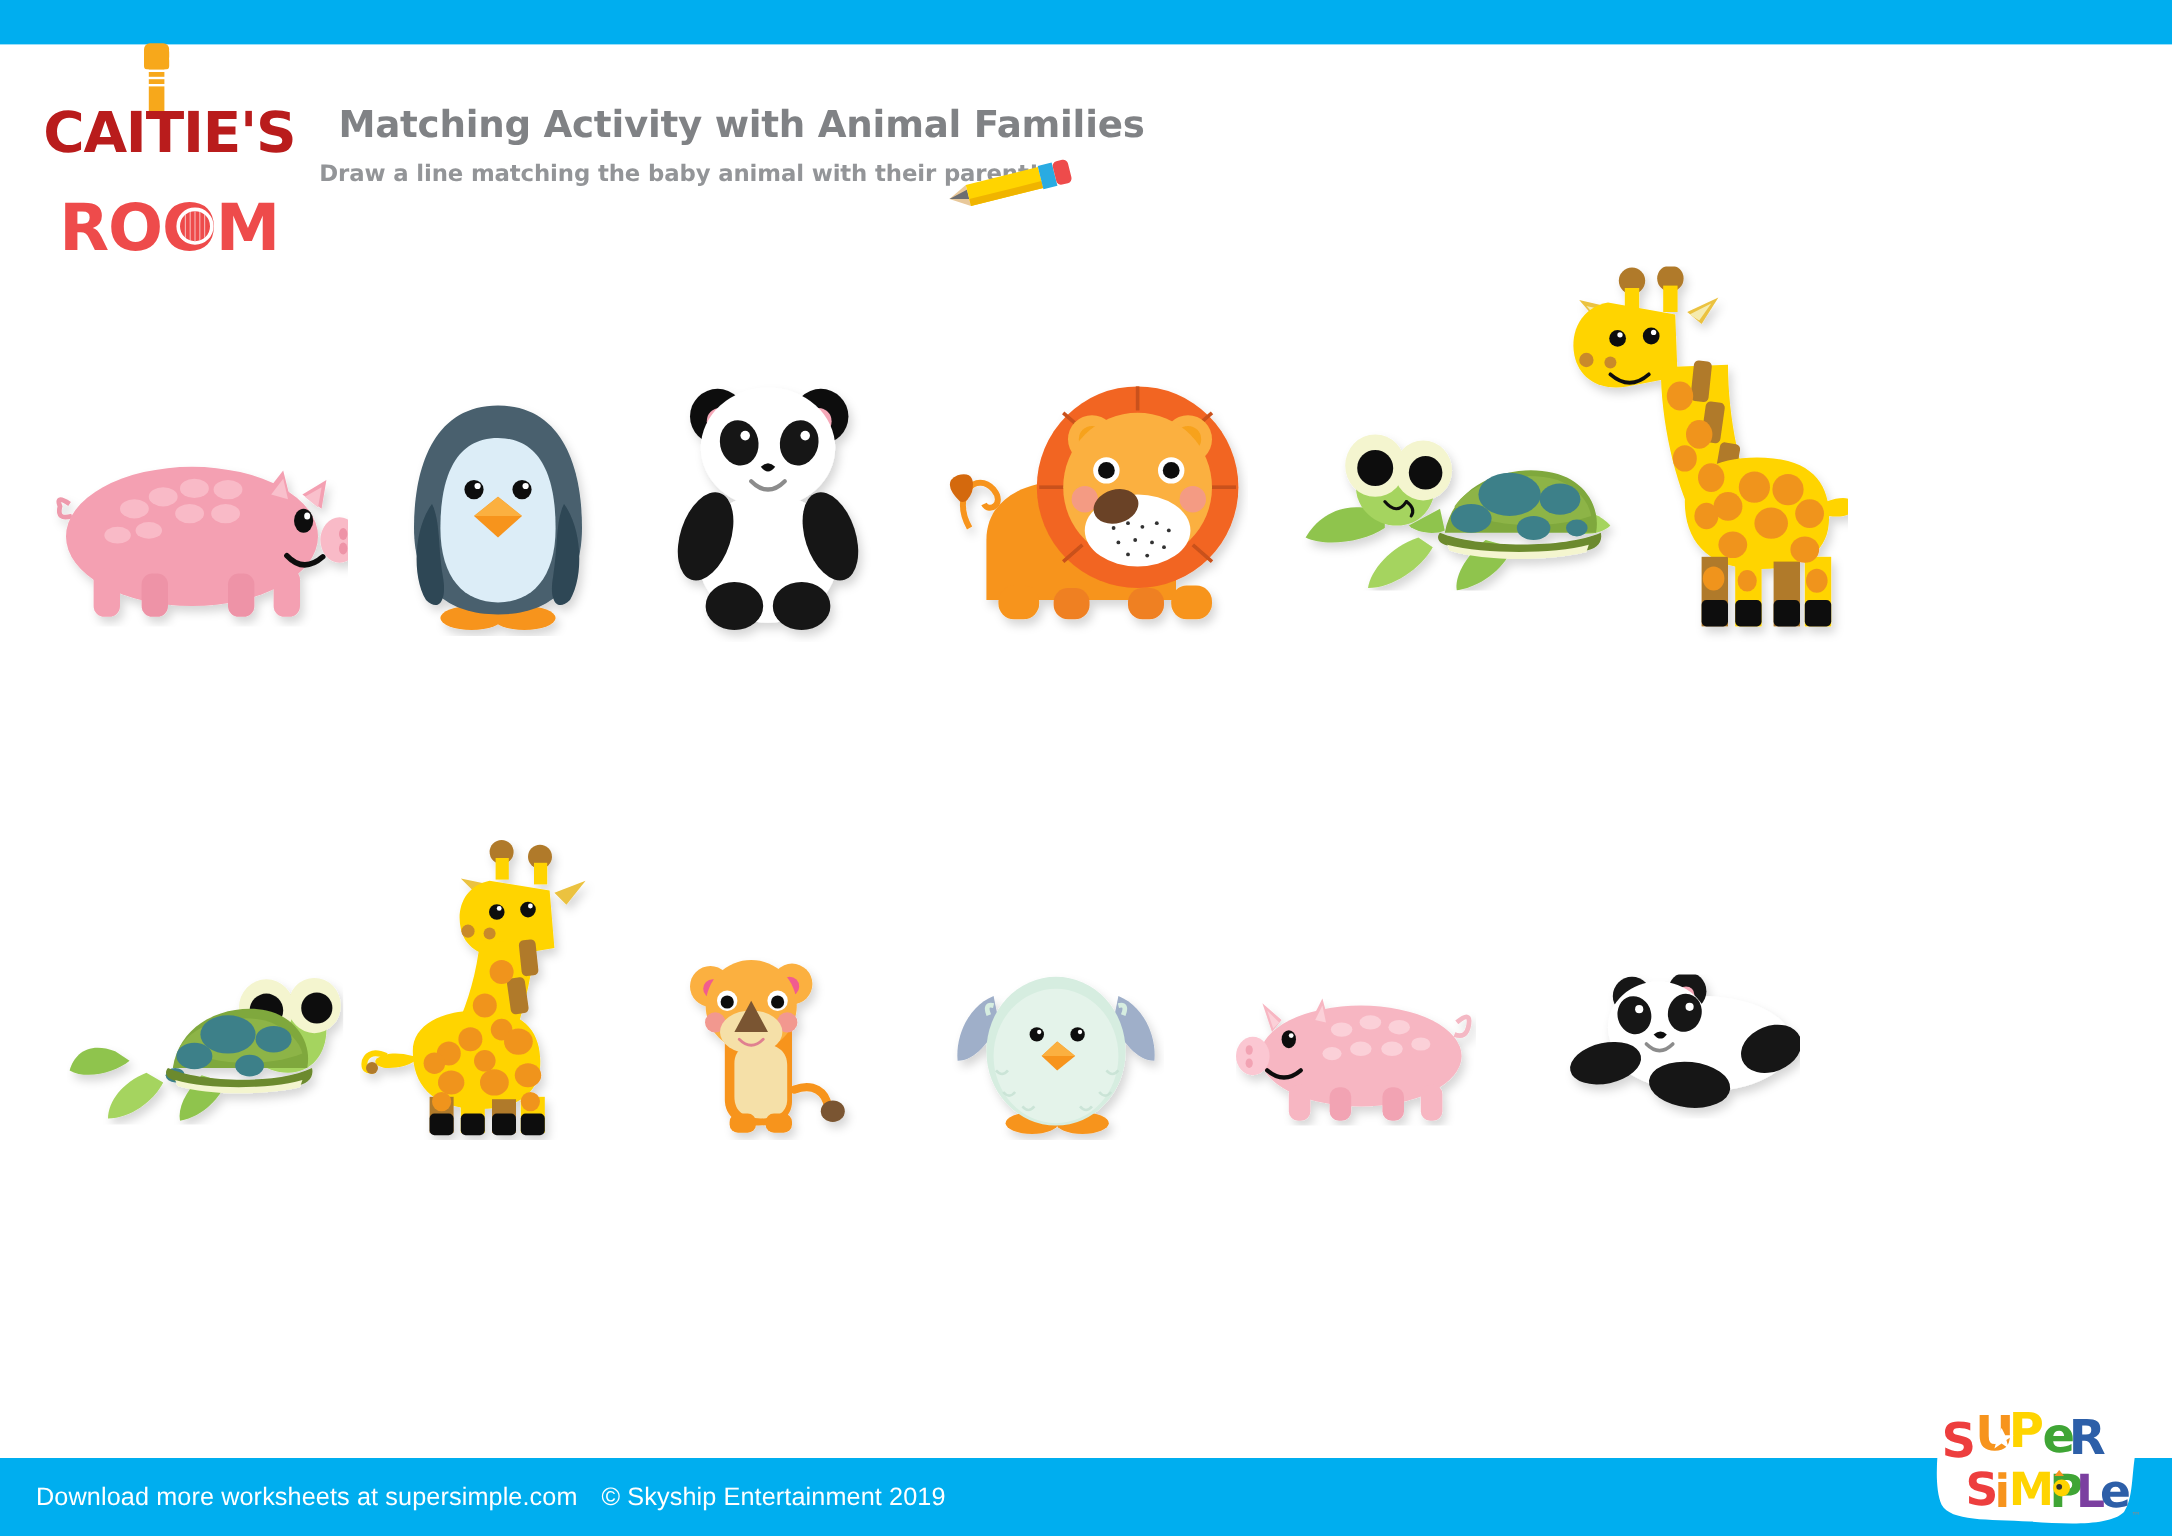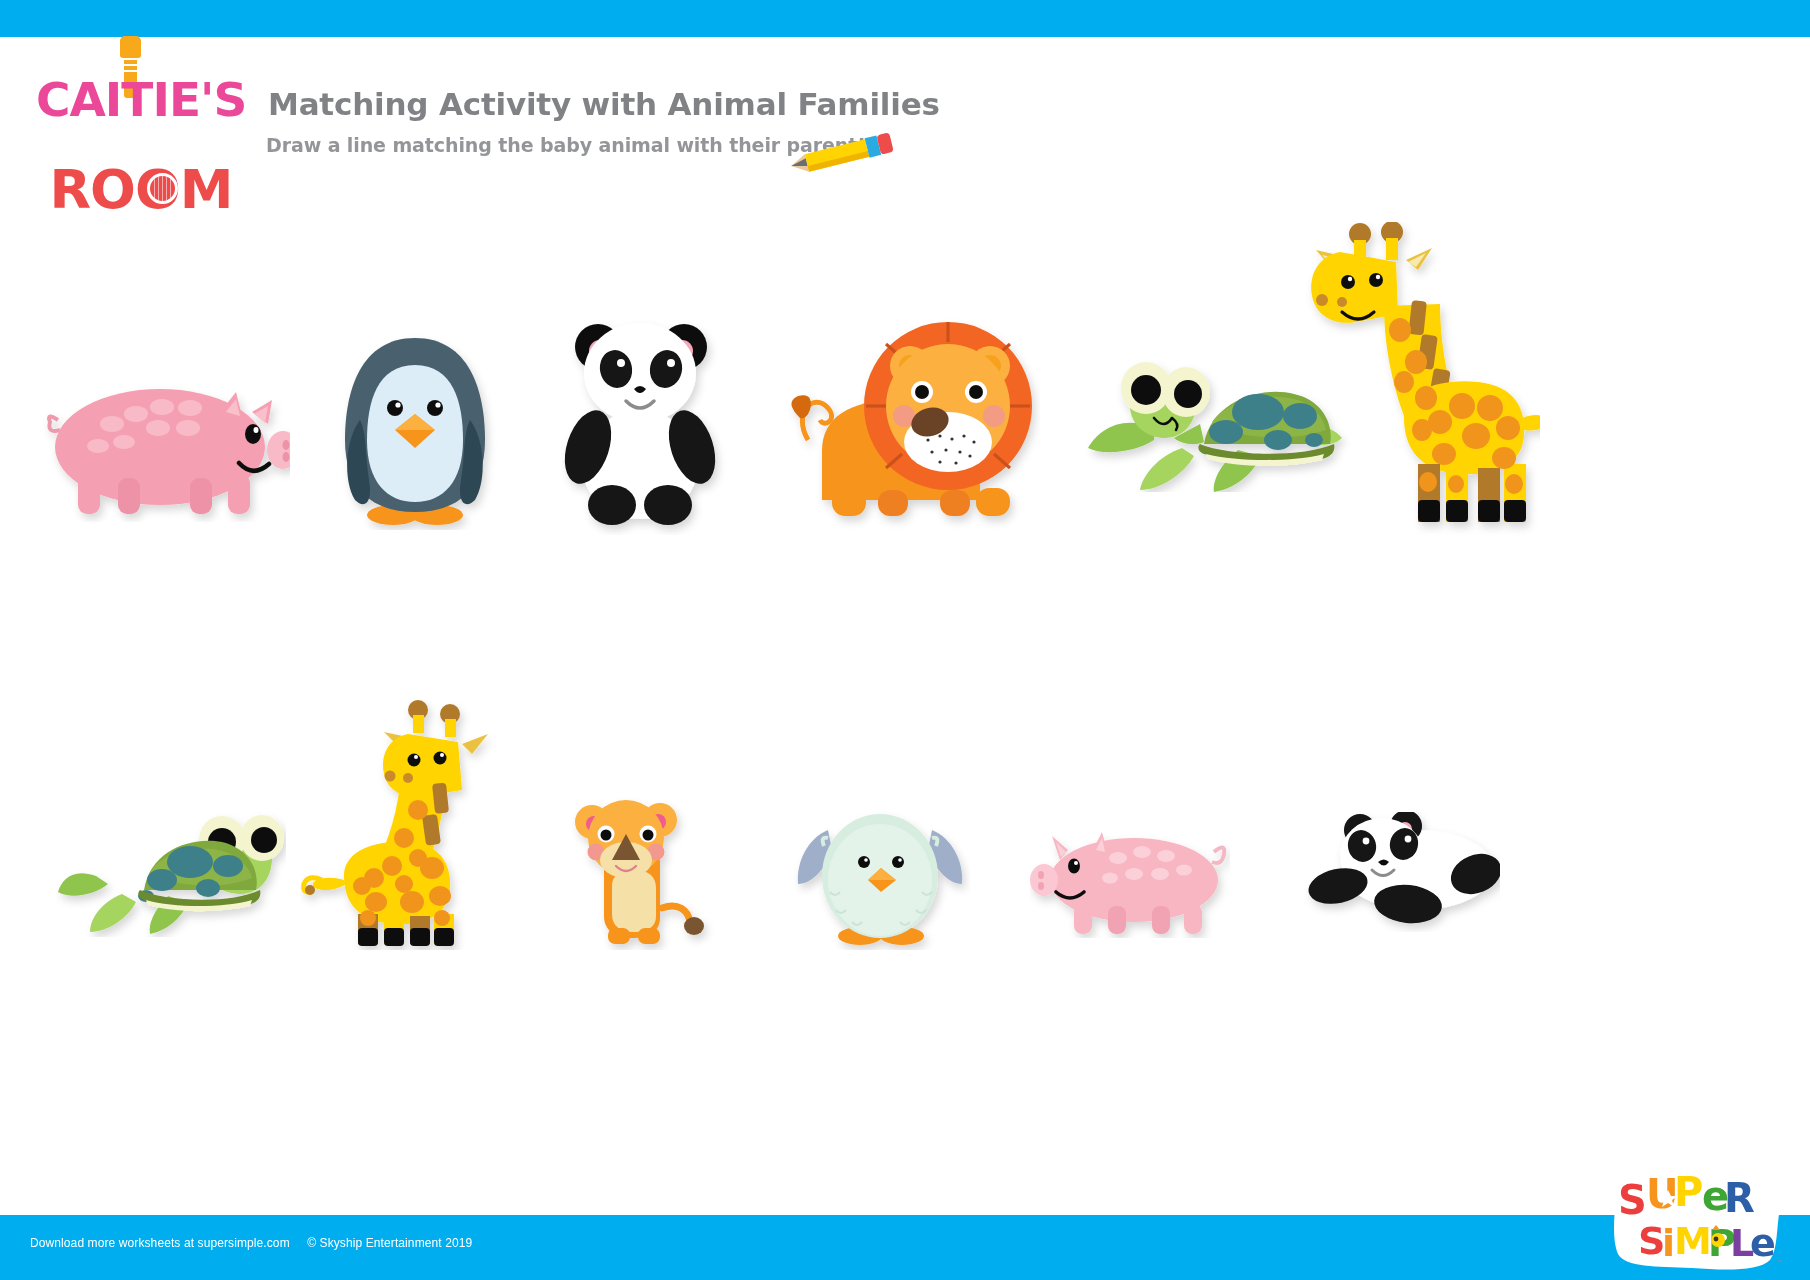--- a/index.html
+++ b/index.html
@@ -17,21 +17,21 @@
     width: 1810px; height: 37px;
     background: #00AEEF;
   }
   .bottom-bar {
     position: absolute; left: 0; top: 1215px;
     width: 1810px; height: 65px;
     background: #00AEEF;
   }
   .bottom-bar-text {
     position: absolute; left: 30px; top: 1236px;
-    font-size: 12px; color: #ffffff;
+    font-size: 21px; color: #ffffff;
     letter-spacing: 0.1px;
     white-space: nowrap;
   }
   .bottom-bar-text .copy { margin-left: 14px; }
 
   
   .logo {
     position: absolute; left: 36px; top: 36px;
     width: 210px; height: 175px;
   }
@@ -49,37 +49,37 @@
   }
   .logo .fret { position: absolute; width: 21px; height: 2px; background: #ffffff; left: 84px; }
   .logo .peg { position:absolute; width:4px; height:4px; background:#ffffff; border-radius:50%; }
   .logo-line {
     position: absolute; left: 0; width: 210px;
     text-align: center;
     font-family: "DejaVu Sans", sans-serif;
     font-weight: bold;
     letter-spacing: -1px;
   }
-  .logo-caities { top: 36px; font-size: 47px; color: #ec4899; }
+  .logo-caities { top: 48px; font-size: 47px; color: #b91c1c; }
   .logo-class   { top: 76px; font-size: 54px; color: #27A9B5; }
   .logo-room    { top: 122px; font-size: 54px; color: #EE4B4B; }
   .logo .sound-hole {
     position: absolute; left: 111px; top: 137px;
     width: 31px; height: 31px; border-radius: 50%;
     background: #EE4B4B;
     border: 3px solid #ffffff;
     overflow: hidden;
   }
   .logo .sound-hole i {
     position:absolute; top:0; width:1px; height:100%; background:#ffffff; opacity:.55;
   }
 
   
   .title {
-    position: absolute; left: 268px; top: 86px;
+    position: absolute; left: 282px; top: 86px;
     font-family: "DejaVu Sans", sans-serif;
     font-size: 31px; font-weight: bold;
     color: #808285; letter-spacing: -0.2px;
   }
   .subtitle {
     position: absolute; left: 266px; top: 134px;
     font-family: "DejaVu Sans", sans-serif;
     font-size: 19px; font-weight: bold;
     color: #939598; letter-spacing: -0.1px;
   }

